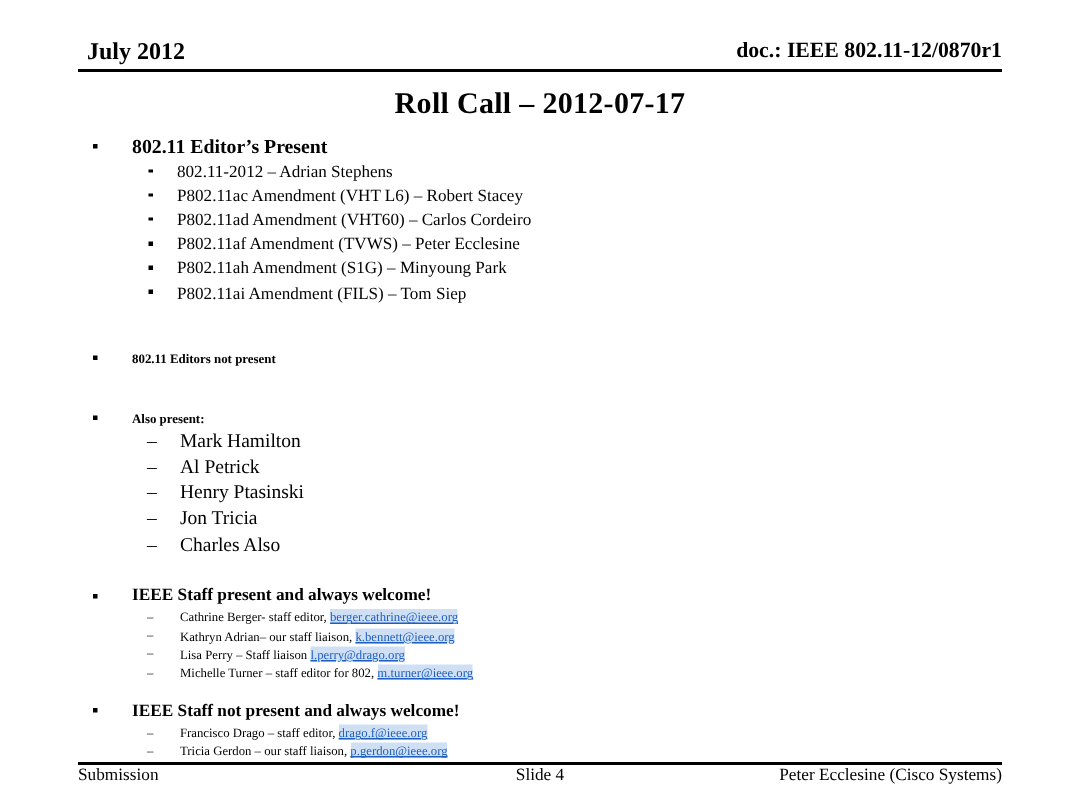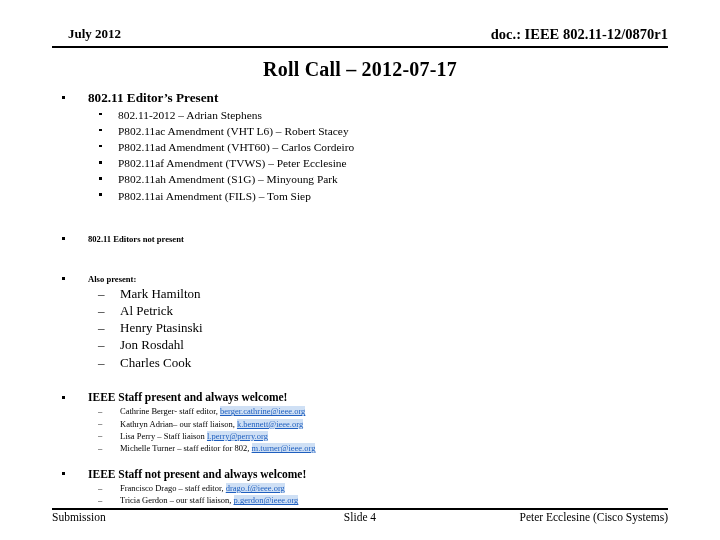--- a/index.html
+++ b/index.html
@@ -24,23 +24,23 @@
   
   .header {
     position: absolute;
     left: 52px;
     top: 26px;
     width: 616px;
     height: 22px;
   }
   .header-left {
     position: absolute;
-    left: 16px;
+    left: 6px;
     top: 0;
-    font-size: 13px;
+    font-size: 16px;
     font-weight: bold;
     white-space: nowrap;
     font-family: Liberation Serif, serif;
   }
   .header-right {
     position: absolute;
     right: 0;
     top: 0;
     font-size: 14.5px;
     font-weight: bold;
@@ -257,25 +257,25 @@
         <li>
           <span class="dash">–</span>
           <span>Al Petrick</span>
         </li>
         <li>
           <span class="dash">–</span>
           <span>Henry Ptasinski</span>
         </li>
         <li>
           <span class="dash">–</span>
-          <span>Jon Rosdahl</span>
-        </li>
-        <li>
-          <span class="dash">–</span>
-          <span>Charles Cook</span>
+          <span>Jon Tricia</span>
+        </li>
+        <li>
+          <span class="dash">–</span>
+          <span>Charles Also</span>
         </li>
       </ul>
     </div>
 
     <div class="spacer-20"></div>
 
     <div class="blk">
       <div class="l1 l1-mid">
         <span class="bullet"></span>
         <span>IEEE Staff present and always welcome!</span>
@@ -287,21 +287,21 @@
           <a class="mail" href="#">berger.cathrine@ieee.org</a>
         </li>
         <li>
           <span class="dash">–</span>
           <span>Kathryn Adrian– our staff liaison, </span>
           <a class="mail" href="#">k.bennett@ieee.org</a>
         </li>
         <li>
           <span class="dash">–</span>
           <span>Lisa Perry – Staff liaison </span>
-          <a class="mail" href="#">l.perry@perry.org</a>
+          <a class="mail" href="#">l.perry@drago.org</a>
         </li>
         <li>
           <span class="dash">–</span>
           <span>Michelle Turner – staff editor for 802, </span>
           <a class="mail" href="#">m.turner@ieee.org</a>
         </li>
       </ul>
     </div>
 
     <div class="spacer-13"></div>

